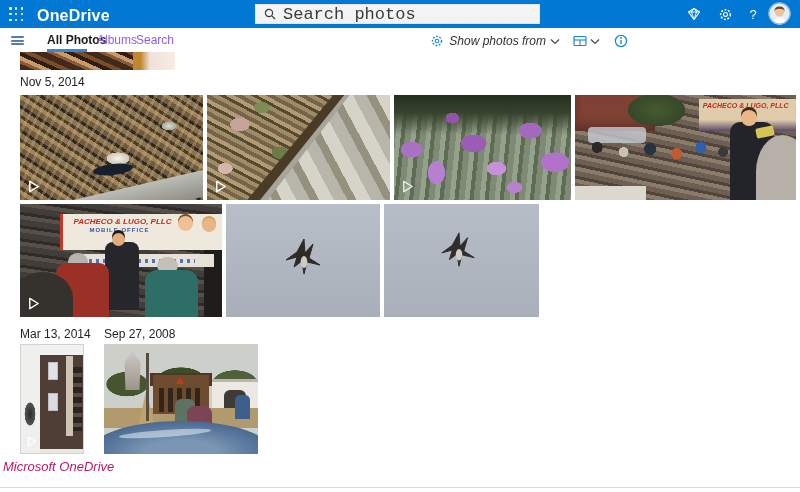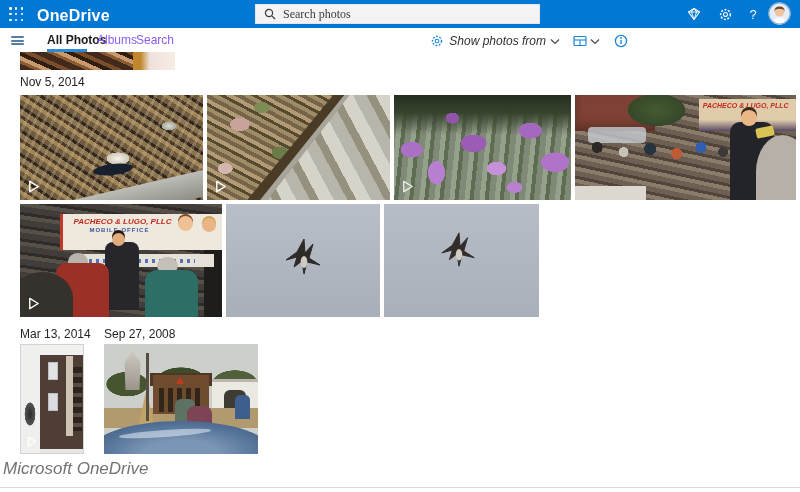--- a/index.html
+++ b/index.html
@@ -9,22 +9,22 @@
 
   
   .topbar { position:absolute; left:0; top:0; width:800px; height:28px; background:#0078d4; }
   .waffle { position:absolute; left:9px; top:7px; width:15px; height:15px; display:grid;
             grid-template-columns:repeat(3,1fr); gap:2.5px; cursor:pointer; }
   .waffle i { width:2.6px; height:2.6px; background:#fff; border-radius:50%; }
   .appname { position:absolute; left:37px; top:7px; color:#fff; font-size:16px; font-weight:bold; letter-spacing:.2px; }
   .searchbox { position:absolute; left:255px; top:4px; width:285px; height:20px; background:#f3f3f3;
                border:1px solid #e6e6e6; display:flex; align-items:center; }
   .searchbox svg { margin-left:8px; }
-  .searchbox input { border:0; outline:0; background:transparent; font-size:12px; margin-left:7px;
-                     width:230px; color:#333; font-family:Liberation Serif, serif; }
+  .searchbox input { border:0; outline:0; background:transparent; font-size:17px; margin-left:7px;
+                     width:230px; color:#333; font-family:Liberation Mono, monospace; }
   .searchbox input::placeholder { color:#3b3b3b; opacity:1; }
   .tb-ic { position:absolute; top:6px; width:18px; height:16px; display:flex; align-items:center; justify-content:center; cursor:pointer; }
   .help { color:#fff; font-size:13px; font-weight:400; }
   .avatar { position:absolute; left:768px; top:2px; width:23px; height:23px; border-radius:50%; overflow:hidden; cursor:pointer; }
 
   
   .toolbar { position:absolute; left:0; top:28px; width:640px; height:24px; background:#fff; }
   .hamburger { position:absolute; left:11px; top:8px; width:13px; height:9px; cursor:pointer; }
   .hamburger i { display:block; width:13px; height:2px; background:#567da2; margin-bottom:1.6px; border-radius:1px; }
   .tab { position:absolute; top:5px; font-size:12px; color:#8b5cf6; cursor:pointer; }
@@ -167,21 +167,21 @@
   .p-r3b .pole { left:27%; top:8%; width:3px; height:62%; background:#564e45; }
   .p-r3b .ground { left:0; top:58%; right:0; height:18%; background:#b29a6f; }
   .p-r3b .guy1 { left:46%; top:50%; width:13%; height:26%; background:#5d7262; border-radius:6px 6px 0 0; }
   .p-r3b .guy2 { left:54%; top:56%; width:16%; height:24%; background:#7c4454; border-radius:8px 8px 0 0; }
   .p-r3b .guy3 { left:85%; top:46%; width:10%; height:22%; background:#3e5e8e; border-radius:5px 5px 0 0; }
   .p-r3b .hood { left:-10%; bottom:-28%; width:120%; height:58%; border-radius:50%;
      background:radial-gradient(closest-side,#7b96b4 0 40%,#5d7ba0 75%,#4c6a90 100%); }
   .p-r3b .hoodhl { left:10%; bottom:16%; width:60%; height:6%; border-radius:50%; background:rgba(230,238,246,.55); transform:rotate(-4deg); }
 
   
-  .caption { position:absolute; left:3px; top:459px; font-size:17px; font-style:italic; color:#737373; }
+  .caption { position:absolute; left:3px; top:459px; font-size:13px; font-style:italic; color:#be185d; }
   .bottom-rule { position:absolute; left:0; top:487px; width:800px; height:1px; background:#dcdcdc; }
 </style>
 </head>
 <body>
 
 <div class="stage">
 
   <div class="topbar">
     <div class="waffle">
       <i></i>

